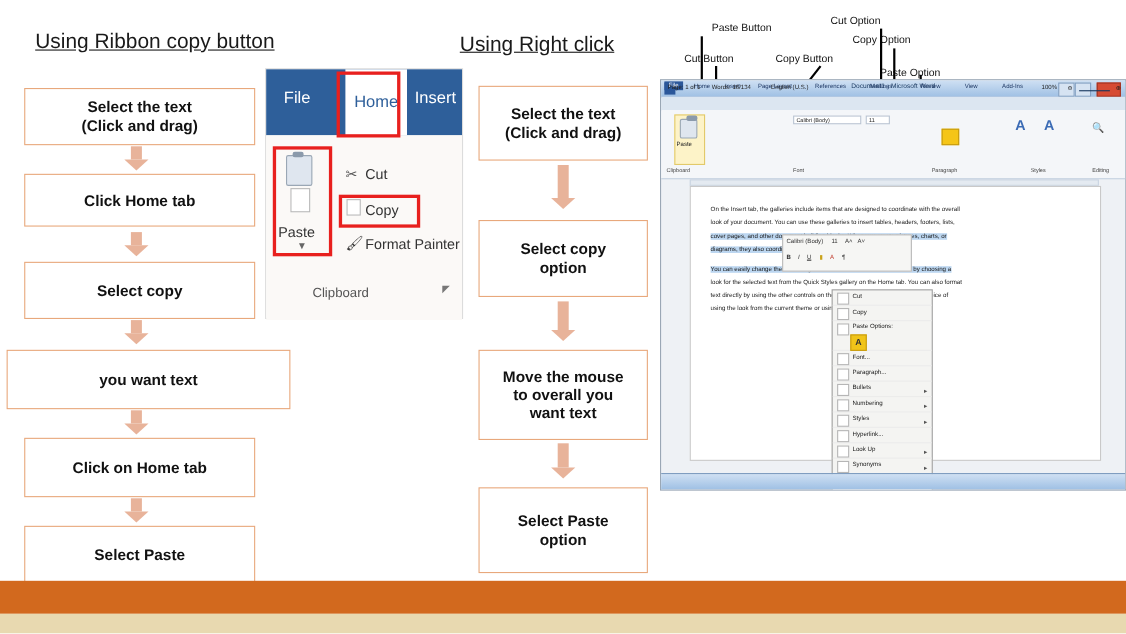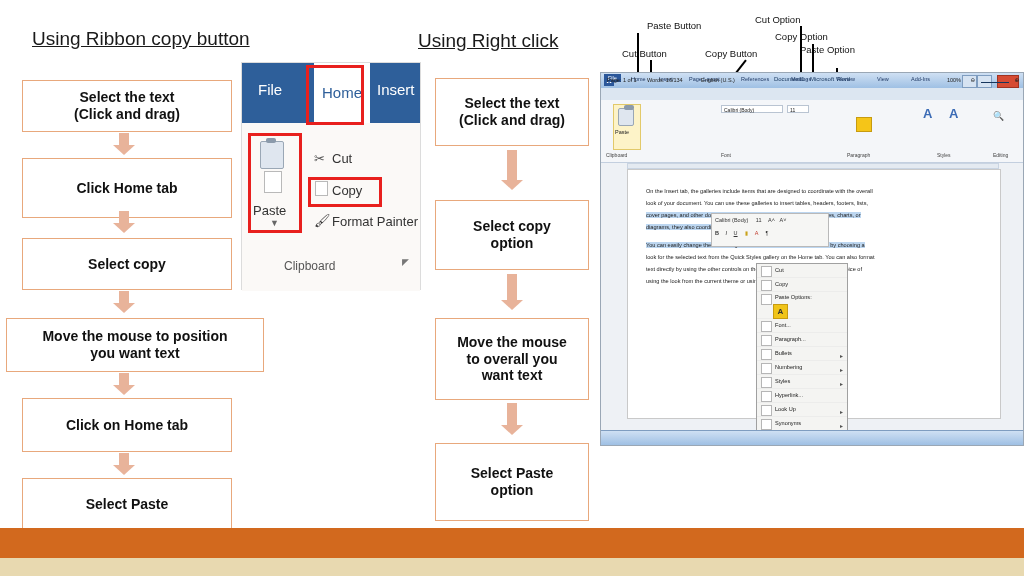--- a/index.html
+++ b/index.html
@@ -162,38 +162,37 @@
 
 <div class="flowbox" style="left:22px;top:80px;width:210px;height:52px;font-size:14px;flex-direction:column;">
   <span>Select the text</span>
   <span>(Click and drag)</span>
 </div>
 <div class="arrow" style="left:113px;top:133px;">
   <div class="stem" style="height:12px;"></div>
     <div class="head"></div>
 </div>
 
-<div class="flowbox" style="left:22px;top:158px;width:210px;height:60px;font-size:14px;">
+<div class="flowbox" style="left:22px;top:158px;width:210px;height:48px;font-size:14px;">
   <span>Click Home tab</span>
 </div>
 <div class="arrow" style="left:113px;top:211px;">
   <div class="stem" style="height:12px;"></div>
     <div class="head"></div>
 </div>
 
 <div class="flowbox" style="left:22px;top:238px;width:210px;height:52px;font-size:14px;">
   <span>Select copy</span>
 </div>
 <div class="arrow" style="left:113px;top:291px;">
   <div class="stem" style="height:12px;"></div>
     <div class="head"></div>
 </div>
 
 <div class="flowbox" style="left:6px;top:318px;width:258px;height:54px;font-size:14px;flex-direction:column;">
-  <span>Move the mouse to position</span>
   <span>you want text</span>
 </div>
 <div class="arrow" style="left:113px;top:373px;">
   <div class="stem" style="height:12px;"></div>
     <div class="head"></div>
 </div>
 
 <div class="flowbox" style="left:22px;top:398px;width:210px;height:54px;font-size:14px;">
   <span>Click on Home tab</span>
 </div>
@@ -268,21 +267,21 @@
 <div class="flowbox" style="left:435px;top:443px;width:154px;height:78px;font-size:14px;flex-direction:column;">
   <span>Select Paste</span>
   <span>option</span>
 </div>
 
 <div class="callout" style="left:600px;top:20px;margin-left:47px;">Paste Button</div>
 <div class="callout" style="left:755px;top:14px;">Cut Option</div>
 <div class="callout" style="left:775px;top:31px;">Copy Option</div>
 <div class="callout" style="left:622px;top:48px;">Cut Button</div>
 <div class="callout" style="left:705px;top:48px;">Copy Button</div>
-<div class="callout" style="left:800px;top:44px;">Paste Option</div>
+<div class="callout" style="left:800px;top:61px;">Paste Option</div>
 
 <div class="leader" style="left:637px;top:33px;width:1.5px;height:106px;"></div>
 <div class="leadhead" style="left:634px;top:136px;"></div>
 
 <div class="leader" style="left:650px;top:60px;width:1.5px;height:78px;"></div>
 <div class="leadhead" style="left:647px;top:135px;"></div>
 
 <div class="leader" style="left:745px;top:60px;width:1.5px;height:62px;transform-origin:top center;transform:rotate(38deg);"></div>
 <div class="leadhead" style="left:775px;top:108px;transform:rotate(38deg);"></div>
 

